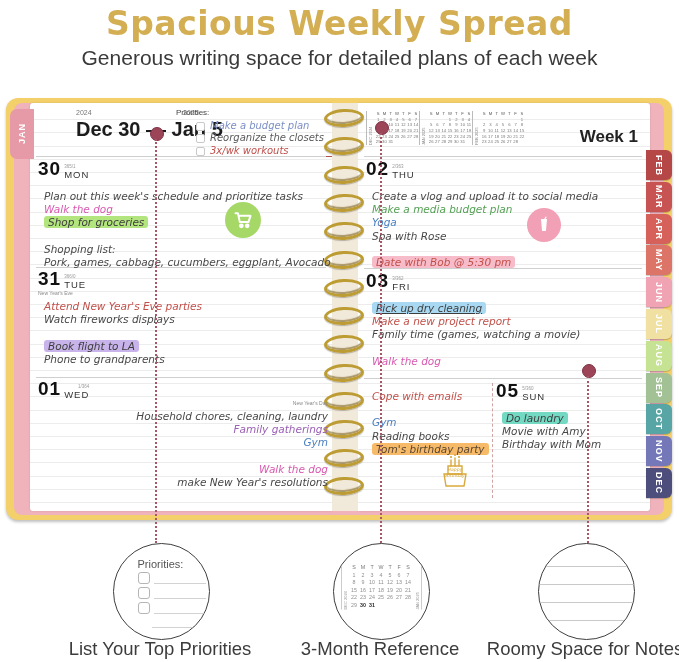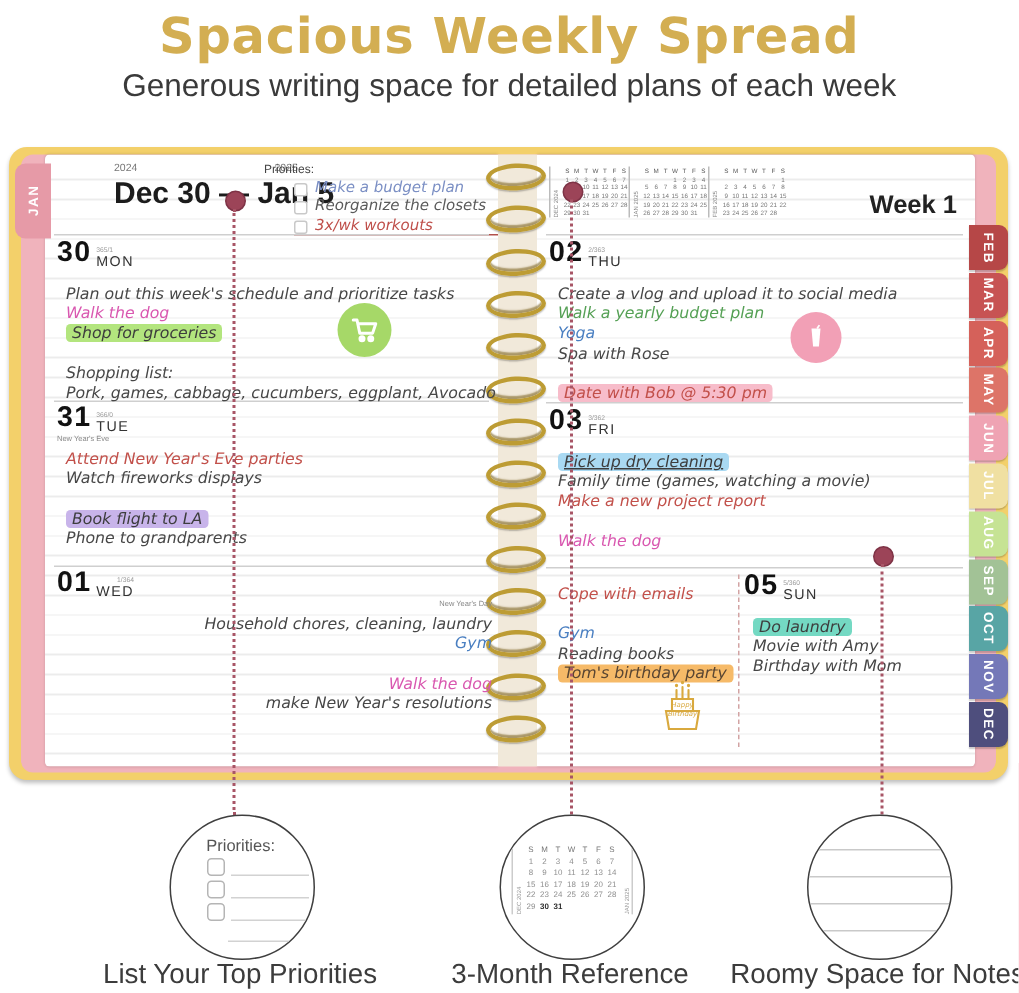--- a/index.html
+++ b/index.html
@@ -346,38 +346,39 @@
           <div class="day-head">
             <span class="day-num">01</span>
             <span class="day-meta">
               <span class="doy">1/364</span>
               <span class="abbr">WED</span>
             </span>
           </div>
           <div class="holiday">New Year's Day</div>
           <div class="entries">
             <div class="entry" style="color: rgb(71, 71, 71);">Household chores, cleaning, laundry</div>
+            <div class="entry" style="color: rgb(154, 95, 181);">Family gatherings</div>
             <div class="entry" style="color: rgb(74, 127, 193);">Gym</div>
             <div class="entry"></div>
             <div class="entry" style="color: rgb(217, 88, 176);">Walk the dog</div>
             <div class="entry" style="color: rgb(71, 71, 71);">make New Year's resolutions</div>
           </div>
         </div>
         <div class="day" style="left: 366px; top: 63px; width: 280px;">
           <div class="day-head">
             <span class="day-num">02</span>
             <span class="day-meta">
               <span class="doy">2/363</span>
               <span class="abbr">THU</span>
             </span>
           </div>
           <div class="holiday"></div>
           <div class="entries">
             <div class="entry" style="color: rgb(71, 71, 71);">Create a vlog and upload it to social media</div>
-            <div class="entry" style="color: rgb(85, 160, 85);">Walk a yearly budget plan</div>
+            <div class="entry" style="color: rgb(85, 160, 85);">Make a media budget plan</div>
             <div class="entry" style="color: rgb(74, 127, 193);">Yoga</div>
             <div class="entry" style="color: rgb(71, 71, 71);">Spa with Rose</div>
             <div class="entry"></div>
             <div class="entry"><span class="hl" style="background: rgb(247, 188, 202); color: rgb(194, 80, 74);">Date with Bob @ 5:30 pm</span></div>
           </div>
           <div class="icon-circle" style="position: absolute; left: 161px; top: 50px; width: 34px; height: 34px; background: rgb(242, 160, 182);">
             <svg width="18" height="18" viewBox="0 0 24 24" fill="#fff">
               <path d="M8 4h8l-1.4 16h-5.2z"></path>
               <path d="M13 4l2-3" stroke="#fff" stroke-width="1.6" fill="none"></path>
             </svg>
@@ -387,22 +388,22 @@
           <div class="day-head">
             <span class="day-num">03</span>
             <span class="day-meta">
               <span class="doy">3/362</span>
               <span class="abbr">FRI</span>
             </span>
           </div>
           <div class="holiday"></div>
           <div class="entries">
             <div class="entry"><span class="hl" style="background: rgb(169, 217, 242); color: rgb(61, 61, 61); text-decoration: underline;">Pick up dry cleaning</span></div>
+            <div class="entry" style="color: rgb(194, 80, 74);">Make a new project report</div>
             <div class="entry" style="color: rgb(71, 71, 71);">Family time (games, watching a movie)</div>
-            <div class="entry" style="color: rgb(194, 80, 74);">Make a new project report</div>
             <div class="entry"></div>
             <div class="entry" style="color: rgb(217, 88, 176);">Walk the dog</div>
           </div>
         </div>
         <div class="day" style="left: 366px; top: 285px; width: 122px;">
           <div class="holiday"></div>
           <div class="entries">
             <div class="entry" style="color: rgb(194, 80, 74);">Cope with emails</div>
             <div class="entry"></div>
             <div class="entry" style="color: rgb(74, 127, 193);">Gym</div>

